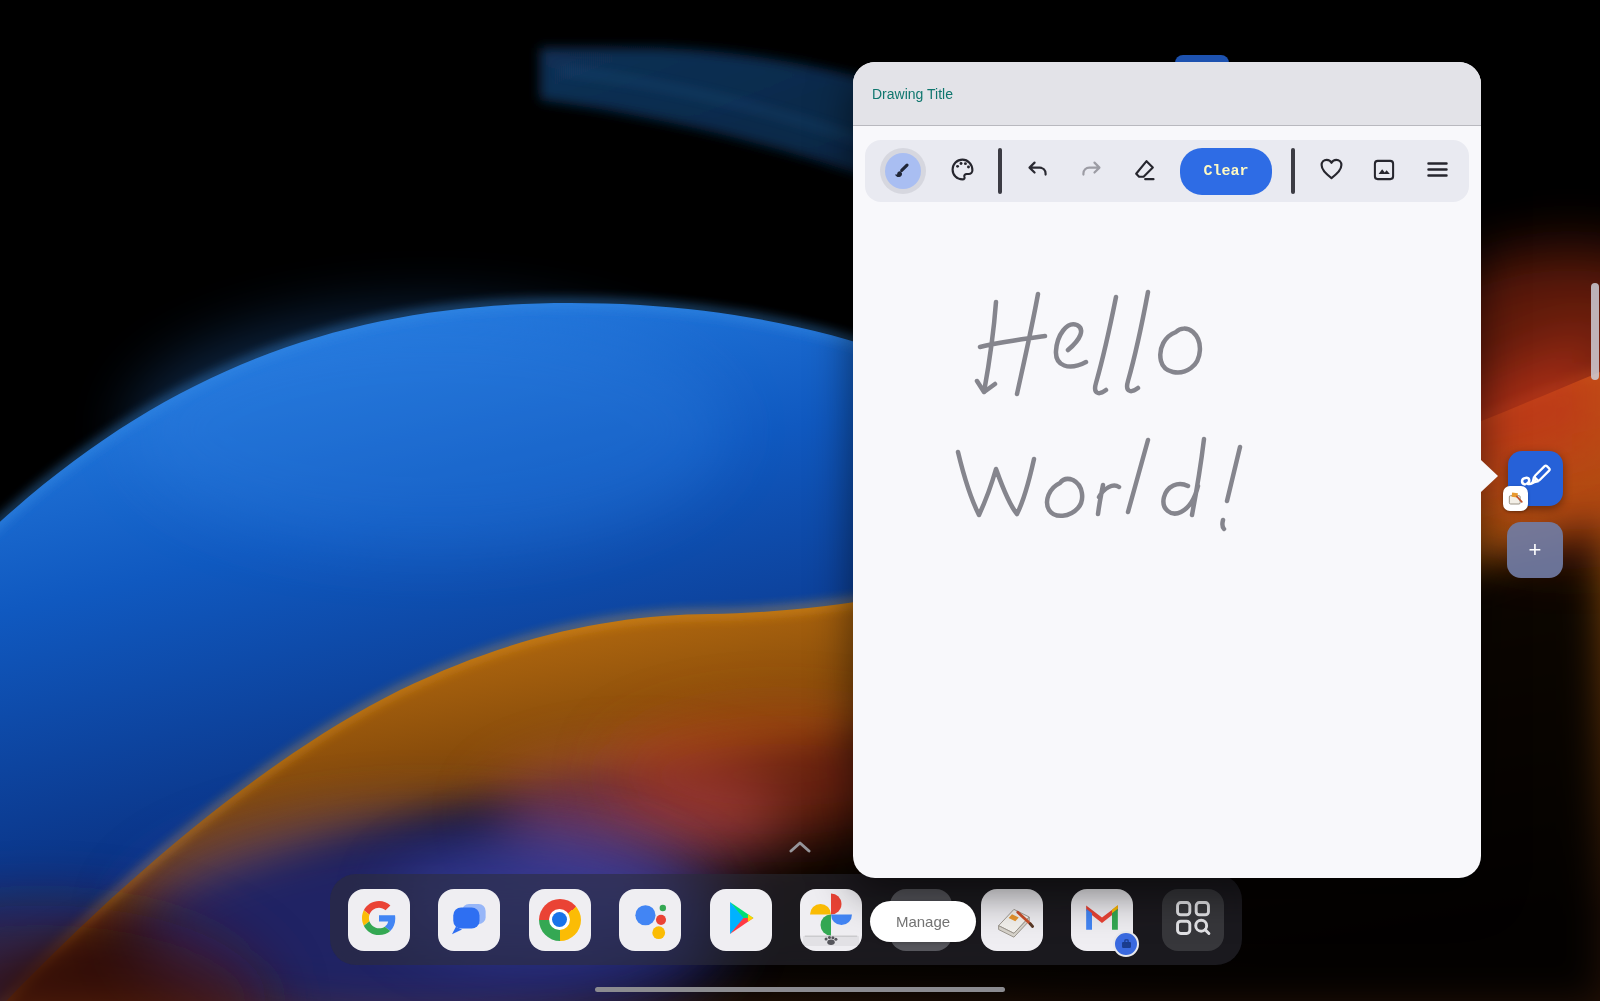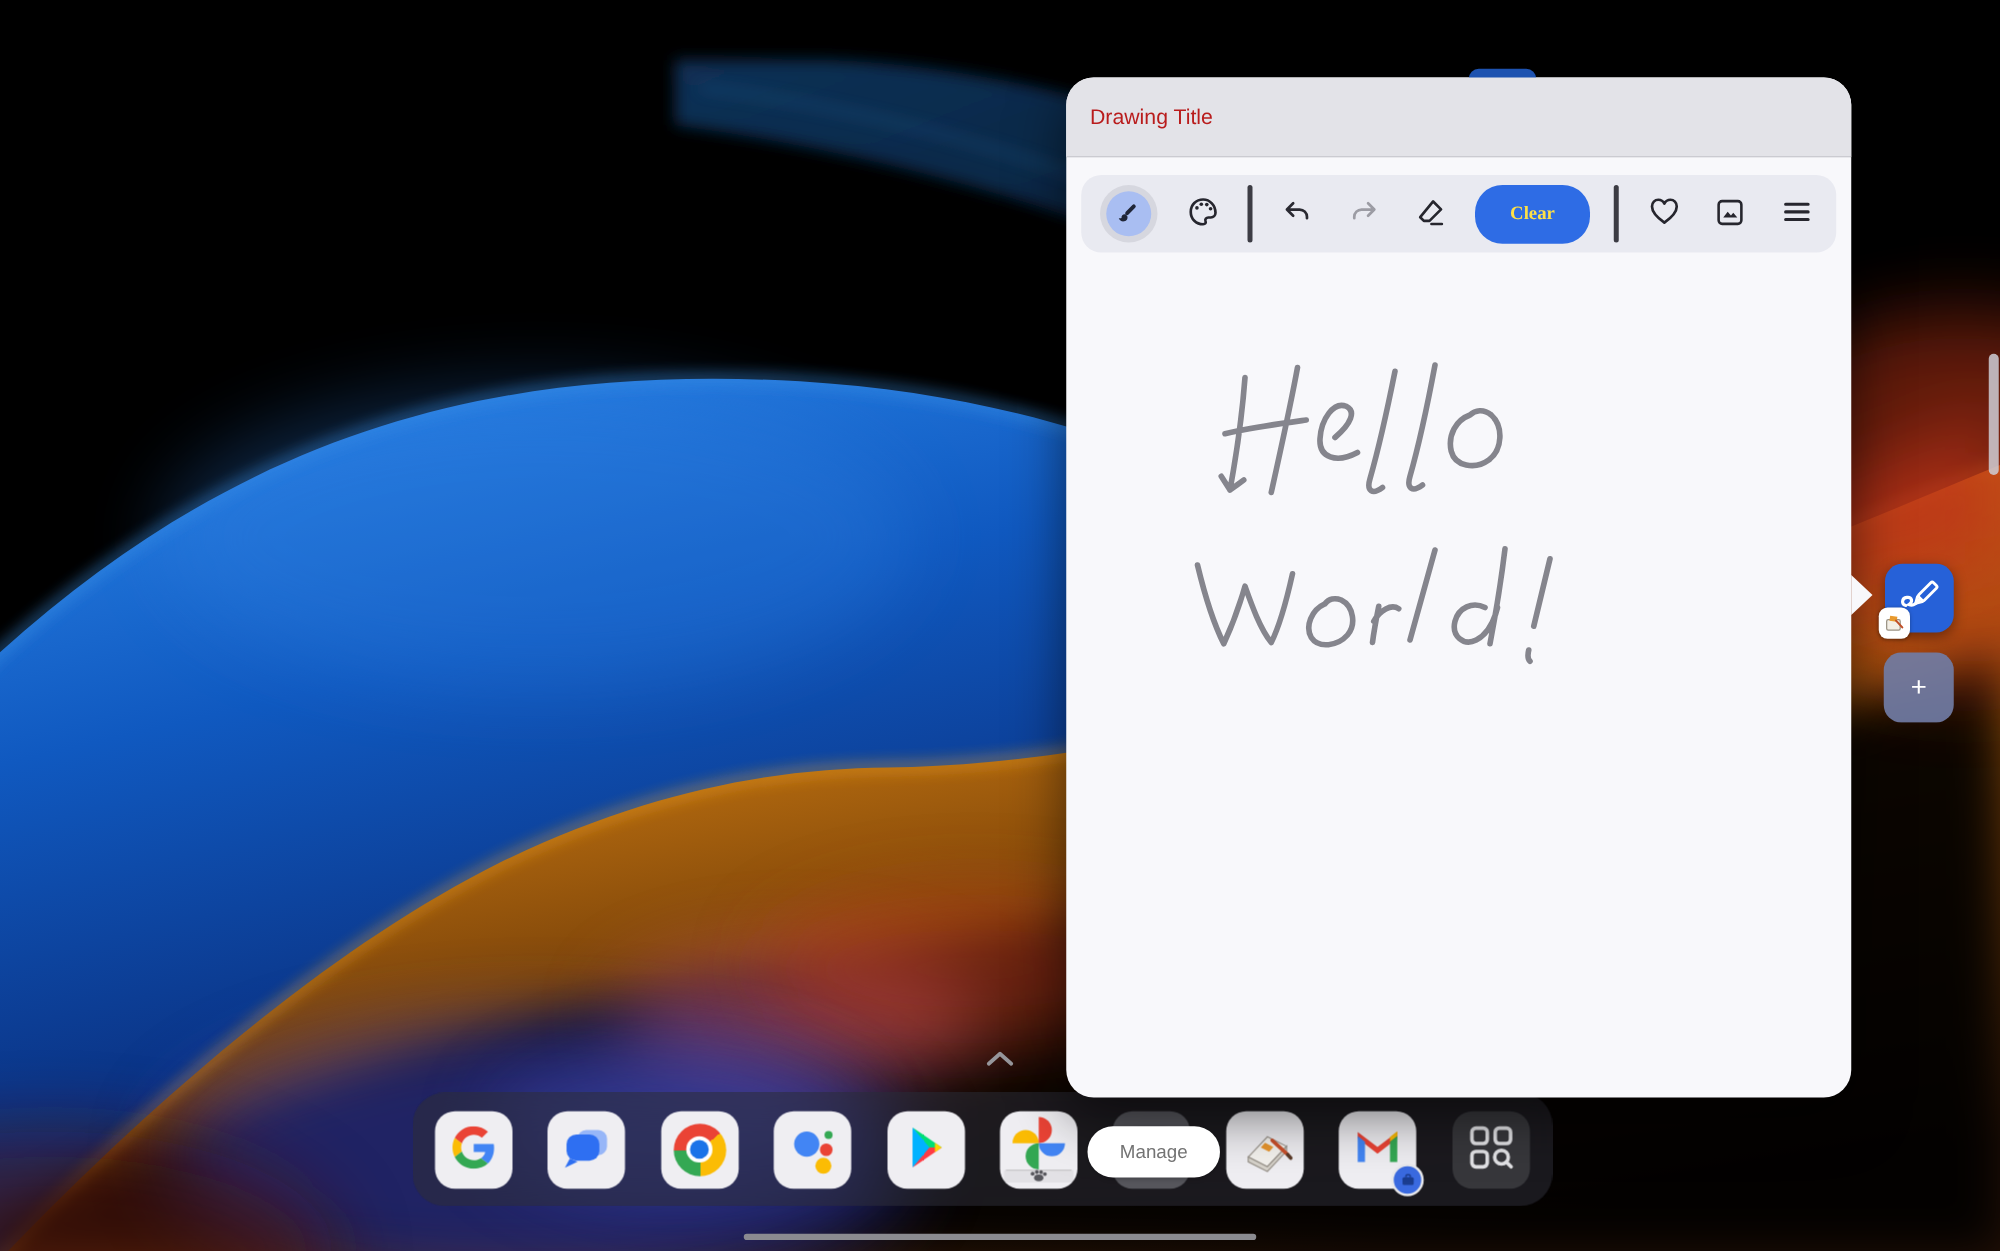--- a/index.html
+++ b/index.html
@@ -8,32 +8,32 @@
   .wallpaper{position:absolute;left:0;top:0;z-index:0;}
 
   
   .window{position:absolute;left:853px;top:62px;width:628px;height:816px;background:#f8f8fb;
           border-radius:22px;box-shadow:0 14px 44px rgba(0,0,0,.55);z-index:10;}
   .drag-handle{position:absolute;left:322px;top:-7px;width:54px;height:16px;background:#1d52b0;
                border-radius:8px;}
   .titlebar{position:relative;height:64px;background:#e3e3e8;border-radius:22px 22px 0 0;
             border-bottom:1.5px solid #b9b9bf;display:flex;align-items:center;padding:0 19px;
             box-sizing:border-box;}
-  .title{font-size:17px;color:#b91c1c;}
+  .title{font-size:14px;color:#0f766e;}
   .toolbar{position:relative;margin:14px 12px 0;height:62px;background:#e9eaf1;border-radius:16px;
            display:flex;align-items:center;justify-content:space-between;padding:0 15px;box-sizing:border-box;}
   .tbtn{border:none;background:none;padding:0;display:flex;align-items:center;justify-content:center;
         width:34px;height:34px;cursor:pointer;flex:none;}
   .tool-selected{width:46px;height:46px;border-radius:50%;background:#d6d7df;display:flex;
                  align-items:center;justify-content:center;flex:none;cursor:pointer;border:none;padding:0;}
   .tool-selected .inner{width:36px;height:36px;border-radius:50%;background:#a9bef2;display:flex;
                         align-items:center;justify-content:center;}
   .tdiv{width:4px;height:46px;background:#3c3c44;border-radius:2px;flex:none;}
-  .clear-btn{width:92px;height:47px;border:none;border-radius:22px;background:#2e6ce5;color:#fde047;
-             font-size:15px;font-weight:700;font-family:Liberation Serif, serif;cursor:pointer;flex:none;}
+  .clear-btn{width:92px;height:47px;border:none;border-radius:22px;background:#2e6ce5;color:#fef9c3;
+             font-size:15px;font-weight:700;font-family:Liberation Mono, monospace;cursor:pointer;flex:none;}
   .canvas{position:absolute;left:0;top:202px;width:628px;height:614px;border-radius:0 0 22px 22px;}
   .hw{position:absolute;left:95px;top:215px;}
 
   
   .win-arrow{position:absolute;left:1481px;top:460px;width:0;height:0;border-top:16px solid transparent;
              border-bottom:16px solid transparent;border-left:17px solid #f8f8fb;z-index:11;}
   .pen-fab{position:absolute;left:1508px;top:451px;width:55px;height:55px;border-radius:14px;
            background:#2661d8;z-index:11;display:flex;align-items:center;justify-content:center;
            border:none;cursor:pointer;box-shadow:0 3px 10px rgba(0,0,0,.4);}
   .pen-badge{position:absolute;left:-5px;bottom:-5px;width:25px;height:25px;background:#fff;

